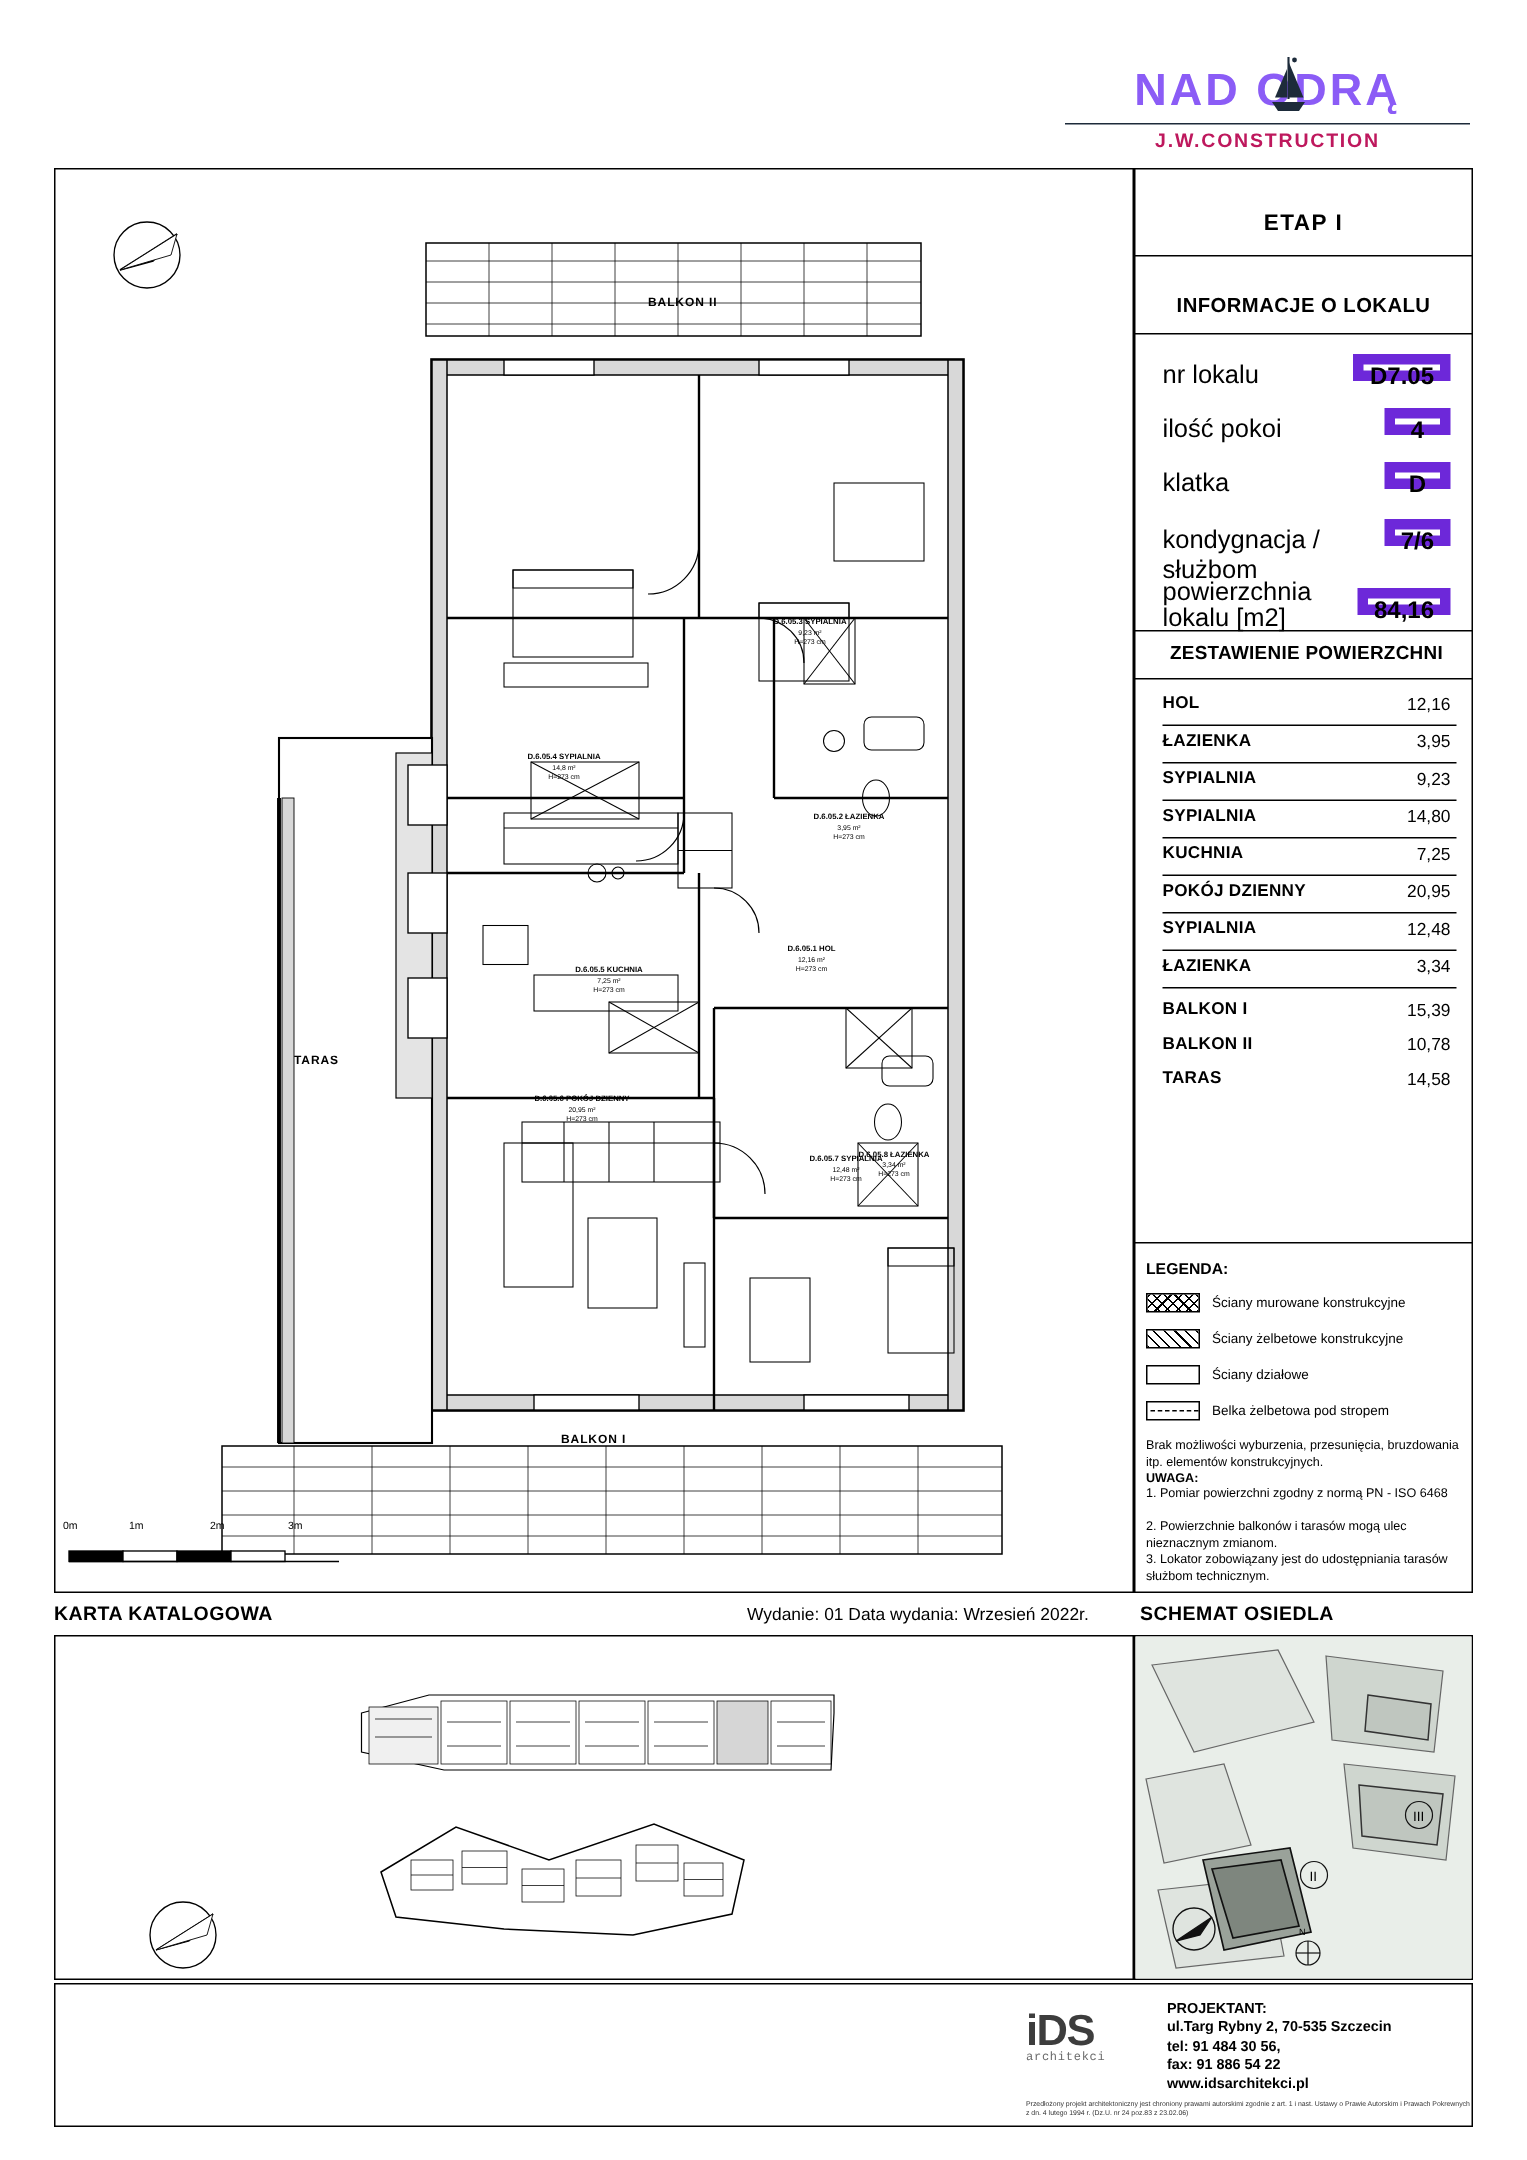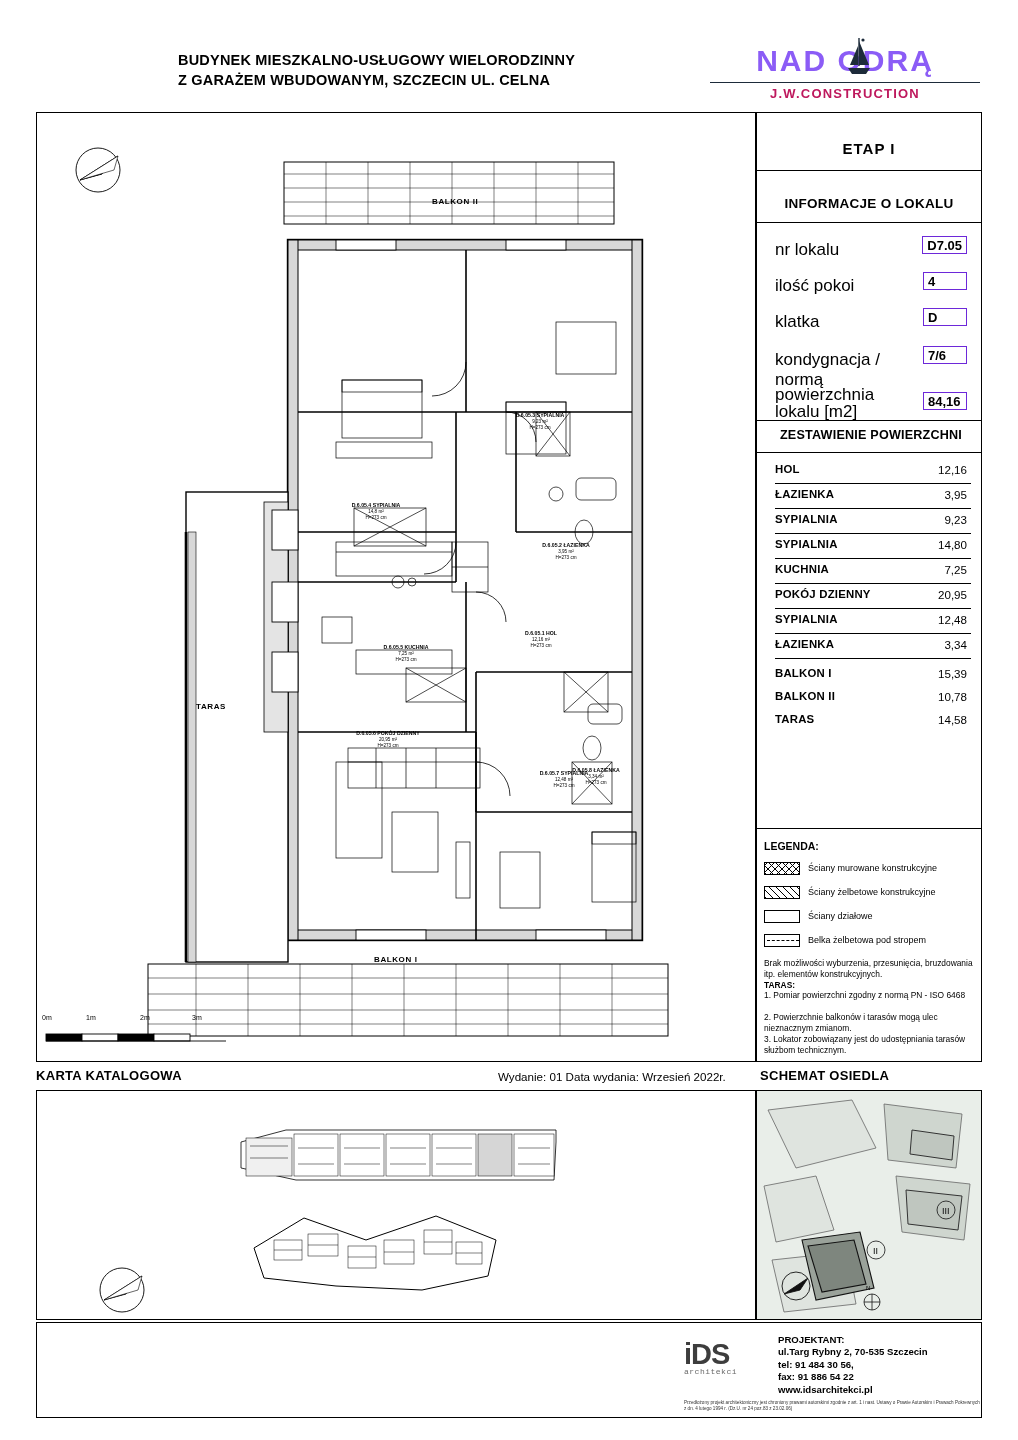--- a/index.html
+++ b/index.html
@@ -21,21 +21,21 @@
   #bottom-frame{left:36px;top:1090px;width:720px;height:230px;}
   #schemat-frame{left:756px;top:1090px;width:226px;height:230px;}
   #footer-frame{left:36px;top:1322px;width:946px;height:96px;}
 
   
   .etap{position:absolute;left:756px;top:140px;width:226px;text-align:center;font-size:15px;font-weight:bold;letter-spacing:1px;}
   .sep{position:absolute;background:#000;height:1px;}
   .info-h{position:absolute;left:756px;top:196px;width:226px;text-align:center;font-size:13.5px;font-weight:bold;letter-spacing:.3px;}
   .inf-row{position:absolute;left:775px;width:200px;font-size:11.5px;}
   .inf-lab{position:absolute;left:0;top:0;width:130px;font-size:17px;}
-  .inf-val{position:absolute;right:8px;top:-4px;min-width:44px;height:18px;line-height:18px;text-align:left;border:1px solid #6d28d9;font-size:13px;font-weight:bold;padding:0 4px;box-sizing:border-box;}
+  .inf-val{position:absolute;right:8px;top:-4px;min-width:44px;height:18px;line-height:18px;text-align:center;border:7px solid #6d28d9;font-size:16px;font-weight:bold;padding:0 4px;box-sizing:border-box;}
   .zest-h{position:absolute;left:760px;top:428px;width:222px;text-align:center;font-size:12.6px;font-weight:bold;letter-spacing:.2px;}
   .z-row{position:absolute;left:775px;width:196px;height:25px;border-bottom:1px solid #000;font-size:11.6px;}
   .z-row.nb{border-bottom:none;}
   .z-name{position:absolute;left:0;top:5px;font-weight:bold;font-size:11.4px;letter-spacing:.2px;}
   .z-val{position:absolute;right:4px;top:5px;font-size:11.6px;}
 
   
   .leg-box{position:absolute;left:764px;top:840px;width:212px;height:214px;}
   .leg-h{font-size:10.5px;font-weight:bold;}
   .leg-item{position:absolute;left:0;width:212px;font-size:9px;}
@@ -69,24 +69,20 @@
   .rm .a{font-size:4.6px;}
   .rm .h{font-size:4.6px;}
   .big-lab{position:absolute;font-size:8px;font-weight:bold;letter-spacing:.6px;}
   .scale-lab{position:absolute;font-size:7px;}
 </style>
 </head>
 <body>
 
 <div class="page">
 
-  <div class="hdr-title">
-    <div>BUDYNEK MIESZKALNO-USŁUGOWY WIELORODZINNY</div>
-    <div>Z GARAŻEM WBUDOWANYM, SZCZECIN UL. CELNA</div>
-  </div>
 
   <div class="logo-box">
     <div class="logo-name">NAD ODRĄ</div>
     <svg class="boat" viewBox="0 0 26 44">
       <path d="M13 2 L13 30" stroke="#1d2b3a" stroke-width="1.4"></path>
       <path d="M13 5 L23 29 L13 29 Z" fill="#1d2b3a"></path>
       <path d="M12 10 L4 29 L12 29 Z" fill="#1d2b3a"></path>
       <path d="M2 32 L24 32 L20 38 L6 38 Z" fill="#1d2b3a"></path>
       <circle cx="17" cy="4" r="1.6" fill="#1d2b3a"></circle>
     </svg>
@@ -111,21 +107,21 @@
   </div>
   <div class="inf-row" style="top:276px;">
     <span class="inf-lab">ilość pokoi</span>
     <span class="inf-val">4</span>
   </div>
   <div class="inf-row" style="top:312px;">
     <span class="inf-lab">klatka</span>
     <span class="inf-val">D</span>
   </div>
   <div class="inf-row" style="top:350px;">
-    <span class="inf-lab">kondygnacja / normą</span>
+    <span class="inf-lab">kondygnacja / służbom</span>
     <span class="inf-val">7/6</span>
   </div>
   <div class="inf-row" style="top:388px;">
     <span class="inf-lab" style="line-height:14px;">powierzchnia</span>
     <span class="inf-lab" style="top:14px;">lokalu [m2]</span>
     <span class="inf-val" style="top:4px;">84,16</span>
   </div>
 
   <div class="sep" style="left:756px;top:420px;width:226px;"></div>
   <div class="zest-h">ZESTAWIENIE POWIERZCHNI</div>
@@ -190,21 +186,21 @@
     </div>
     <div class="leg-item" style="top:70px;">
       <span class="sw"></span>
       <span class="leg-txt">Ściany działowe</span>
     </div>
     <div class="leg-item" style="top:94px;">
       <span class="sw beam"></span>
       <span class="leg-txt">Belka żelbetowa pod stropem</span>
     </div>
     <div class="leg-note" style="top:118px;">Brak możliwości wyburzenia, przesunięcia, bruzdowania itp. elementów konstrukcyjnych.</div>
-    <div class="leg-note" style="top:140px;font-weight:bold;">TARAS:</div>
+    <div class="leg-note" style="top:140px;font-weight:bold;">UWAGA:</div>
     <div class="leg-note" style="top:150px;">1. Pomiar powierzchni zgodny z normą PN - ISO 6468</div>
     <div class="leg-note" style="top:172px;">2. Powierzchnie balkonów i tarasów mogą ulec nieznacznym zmianom.</div>
     <div class="leg-note" style="top:194px;">3. Lokator zobowiązany jest do udostępniania tarasów służbom technicznym.</div>
   </div>
 
   <div id="plan">
     <svg width="720" height="950" viewBox="0 0 720 950">
       <g stroke="#000" fill="none">
 
         <rect x="248" y="50" width="330" height="62" stroke-width="1" fill="#fff"></rect>

